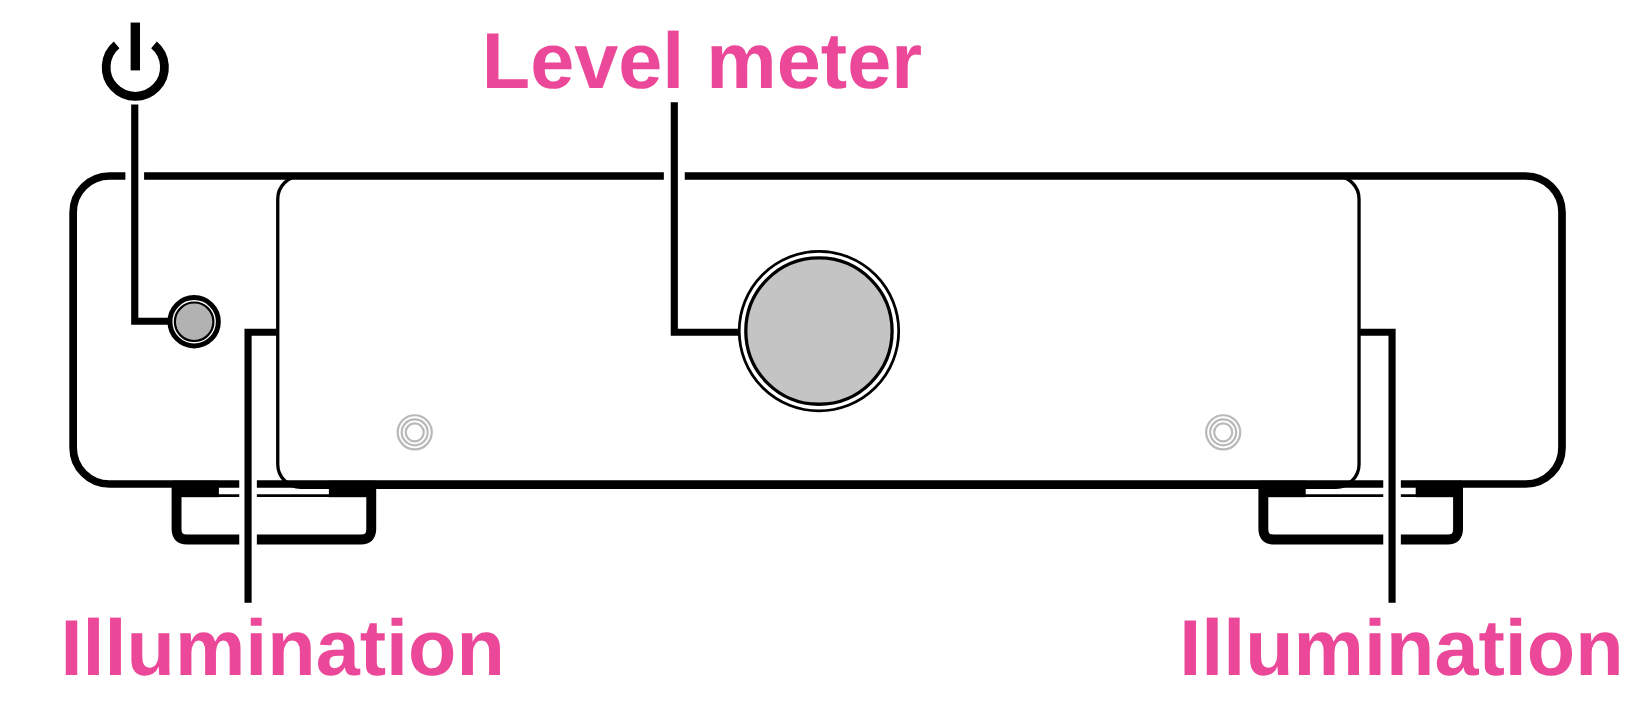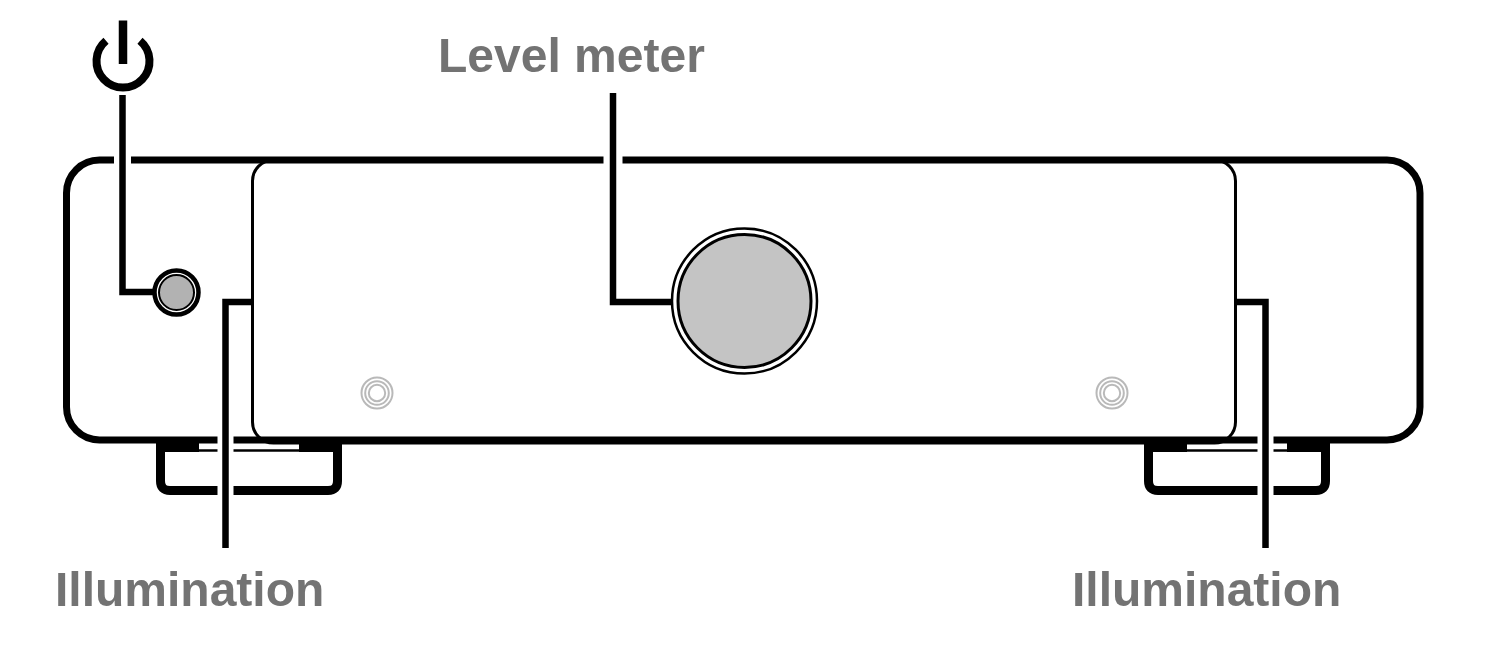--- a/index.html
+++ b/index.html
@@ -16,24 +16,24 @@
     font-family: "Liberation Sans", sans-serif;
   }
   .canvas svg {
     position: absolute;
     left: 0;
     top: 0;
   }
   .callout-label {
     position: absolute;
     font-weight: 700;
-    font-size: 48px;
+    font-size: 72px;
     line-height: 68px;
     letter-spacing: 0px;
-    color: #737373;
+    color: #ec4899;
     white-space: nowrap;
   }
   .label-level-meter { left: 438px; top: 22px; }
   .label-illumination-left { left: 55px; top: 556px; }
   .label-illumination-right { left: 1072px; top: 556px; }
 </style>
 </head>
 <body>
 
 <div class="canvas">

